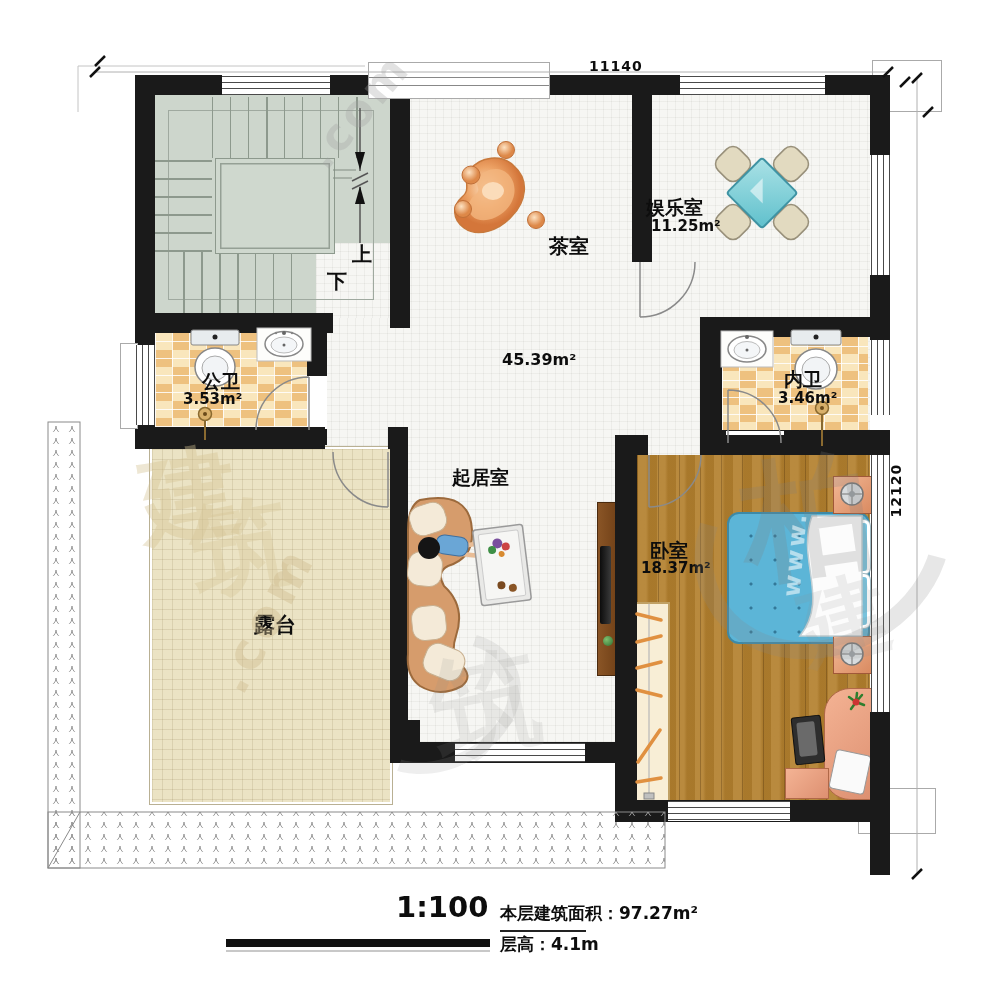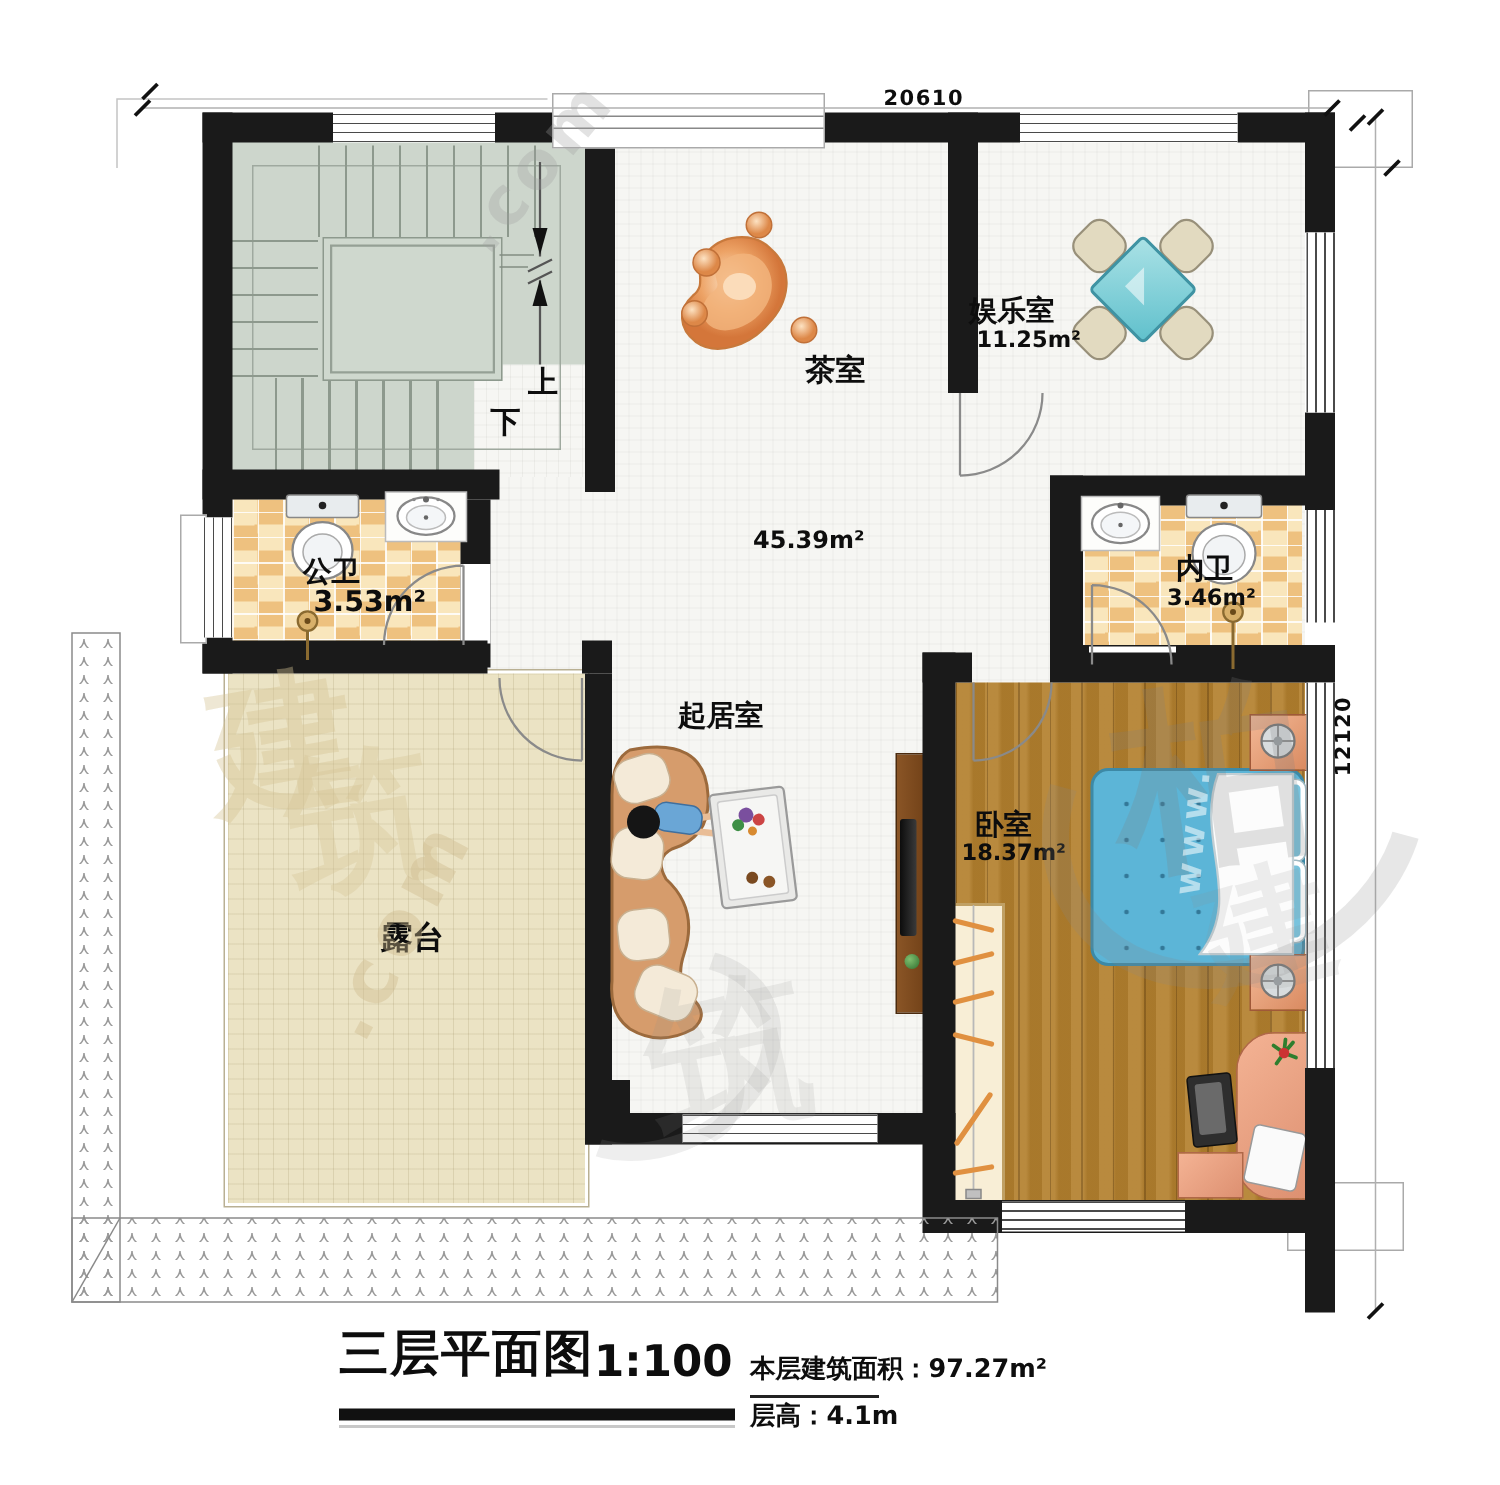--- a/index.html
+++ b/index.html
@@ -324,48 +324,47 @@
     <g>
       <path d="M856,702 l6,-7 M856,702 l-7,-5 M856,702 l8,3 M856,702 l-5,7 M856,702 l1,-9" stroke="#2e7e2e" stroke-width="2.5" stroke-linecap="round"></path>
       <circle cx="856" cy="702" r="3.5" fill="#cc3333"></circle>
     </g>
 
     <rect x="798" y="722" width="18" height="34" rx="2" fill="#6a6a6a" transform="rotate(-6 807 739)"></rect>
   </svg>
 
   <div class="lbl" style="left:646px;top:197px;font-size:19px;">娱乐室</div>
   <div class="lbl" style="left:651px;top:218px;font-size:15px;">11.25m²</div>
-  <div class="lbl" style="left:537px;top:235px;font-size:20px;">茶室</div>
+  <div class="lbl" style="left:549px;top:235px;font-size:20px;">茶室</div>
   <div class="lbl" style="left:502px;top:351px;font-size:16px;">45.39m²</div>
   <div class="lbl" style="left:452px;top:467px;font-size:19px;">起居室</div>
   <div class="lbl" style="left:202px;top:371px;font-size:19px;">公卫</div>
-  <div class="lbl" style="left:209px;top:391px;font-size:19px;">3.53m²</div>
+  <div class="lbl" style="left:183px;top:391px;font-size:15px;">3.53m²</div>
   <div class="lbl" style="left:784px;top:369px;font-size:19px;">内卫</div>
   <div class="lbl" style="left:778px;top:390px;font-size:15px;">3.46m²</div>
   <div class="lbl" style="left:650px;top:540px;font-size:19px;">卧室</div>
   <div class="lbl" style="left:641px;top:560px;font-size:15px;">18.37m²</div>
   <div class="lbl" style="left:254px;top:614px;font-size:21px;">露台</div>
   <div class="lbl" style="left:352px;top:243px;font-size:20px;">上</div>
   <div class="lbl" style="left:327px;top:270px;font-size:20px;">下</div>
 
-  <div class="lbl" style="left:589px;top:59px;font-size:14px;letter-spacing:1px;">20610</div>
+  <div class="lbl" style="left:589px;top:59px;font-size:14px;letter-spacing:1px;">11140</div>
   <div class="lbl" style="left:862px;top:483px;width:70px;text-align:center;font-size:14px;letter-spacing:1px;transform:rotate(-90deg);">12120</div>
 
   <div class="wm" style="left:140px;top:430px;font-size:100px;color:rgba(212,194,148,0.40);transform:rotate(-10deg);">建</div>
   <div class="wm" style="left:190px;top:480px;font-size:100px;color:rgba(212,194,148,0.35);transform:rotate(-10deg);">筑</div>
   <div class="wm" style="left:185px;top:590px;font-size:50px;color:rgba(205,185,140,0.40);transform:rotate(-62deg);letter-spacing:6px;">.com</div>
   <div class="wm" style="left:290px;top:85px;font-size:44px;color:rgba(160,160,160,0.30);transform:rotate(-50deg);letter-spacing:4px;">.com</div>
   <div class="wm" style="left:742px;top:430px;font-size:130px;color:rgba(128,128,128,0.22);transform:rotate(-8deg);">柏</div>
   <div class="wm" style="left:752px;top:540px;font-size:24px;color:rgba(255,255,255,0.55);transform:rotate(-85deg);letter-spacing:3px;">www.</div>
   <div class="wm" style="left:430px;top:630px;font-size:110px;color:rgba(140,140,140,0.14);transform:rotate(-12deg);">筑</div>
   <div class="wm" style="left:800px;top:560px;font-size:90px;color:rgba(140,140,140,0.14);transform:rotate(-16deg);">建</div>
   <div class="ring" style="left:690px;top:428px;width:230px;height:190px;border:18px solid rgba(135,135,135,0.20);border-top-color:transparent;border-right-color:transparent;transform:rotate(-30deg);"></div>
   <div class="ring" style="left:350px;top:636px;width:150px;height:110px;border:12px solid rgba(150,150,150,0.16);border-top-color:transparent;border-left-color:transparent;transform:rotate(-25deg);"></div>
 
-  <div class="lbl" style="left:226px;top:884px;font-size:33px;letter-spacing:1px;">三层平面图</div>
   <div class="lbl" style="left:396px;top:892px;font-size:29px;font-weight:600;">1:100</div>
   <div class="abs" style="left:226px;top:939px;width:264px;height:8px;background:#111;"></div>
   <div class="abs" style="left:226px;top:950px;width:264px;height:2px;background:#c8c8c8;"></div>
   <div class="lbl" style="left:500px;top:904px;font-size:17px;">本层建筑面积：97.27m²</div>
   <div class="abs" style="left:500px;top:930px;width:86px;height:2px;background:#222;"></div>
   <div class="lbl" style="left:500px;top:935px;font-size:17px;">层高：4.1m</div>
 
 </div>
 
 </body></html>

